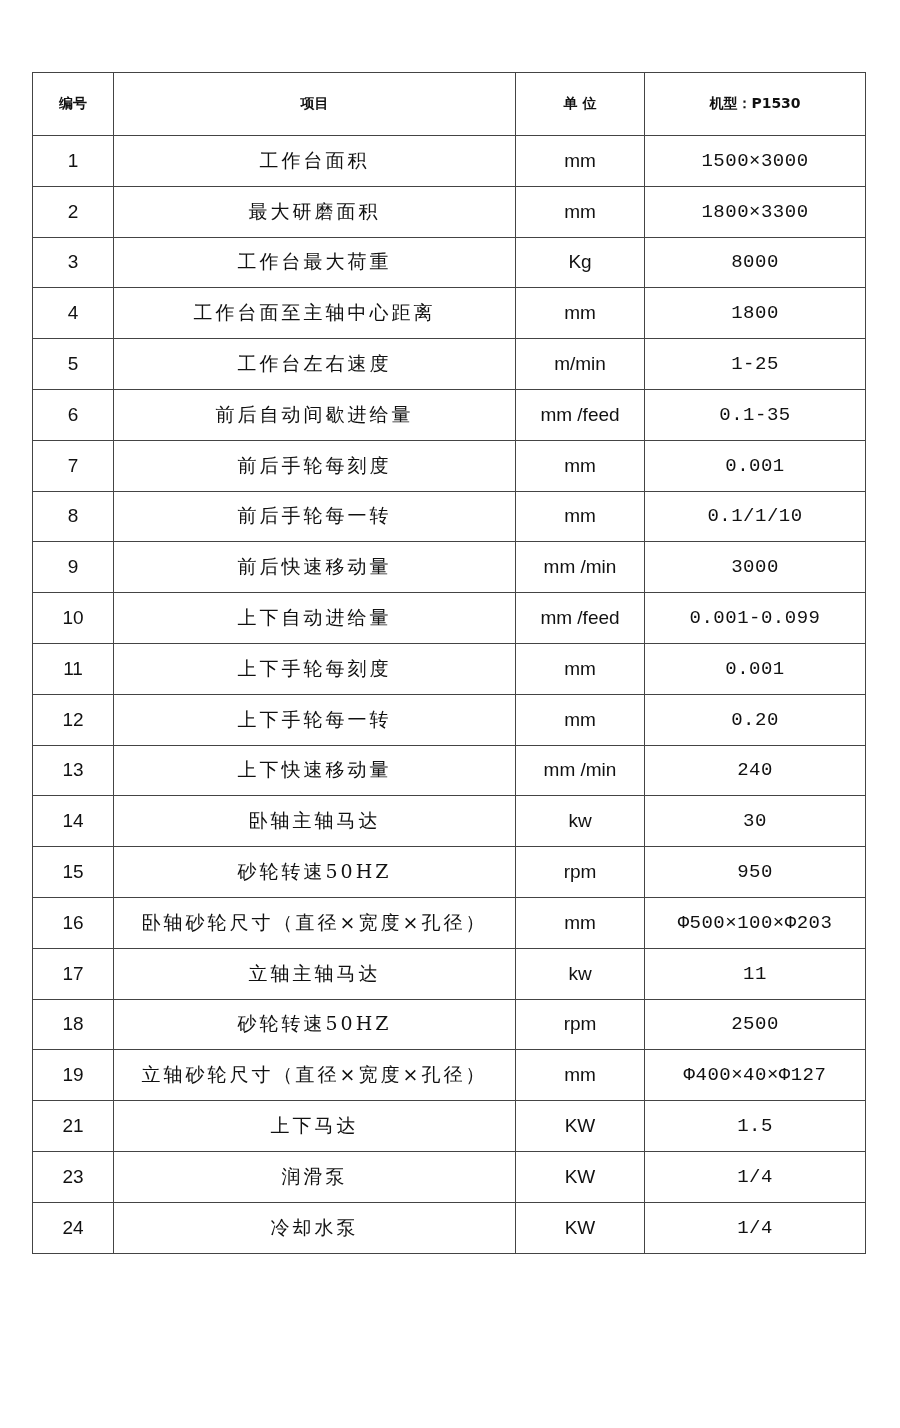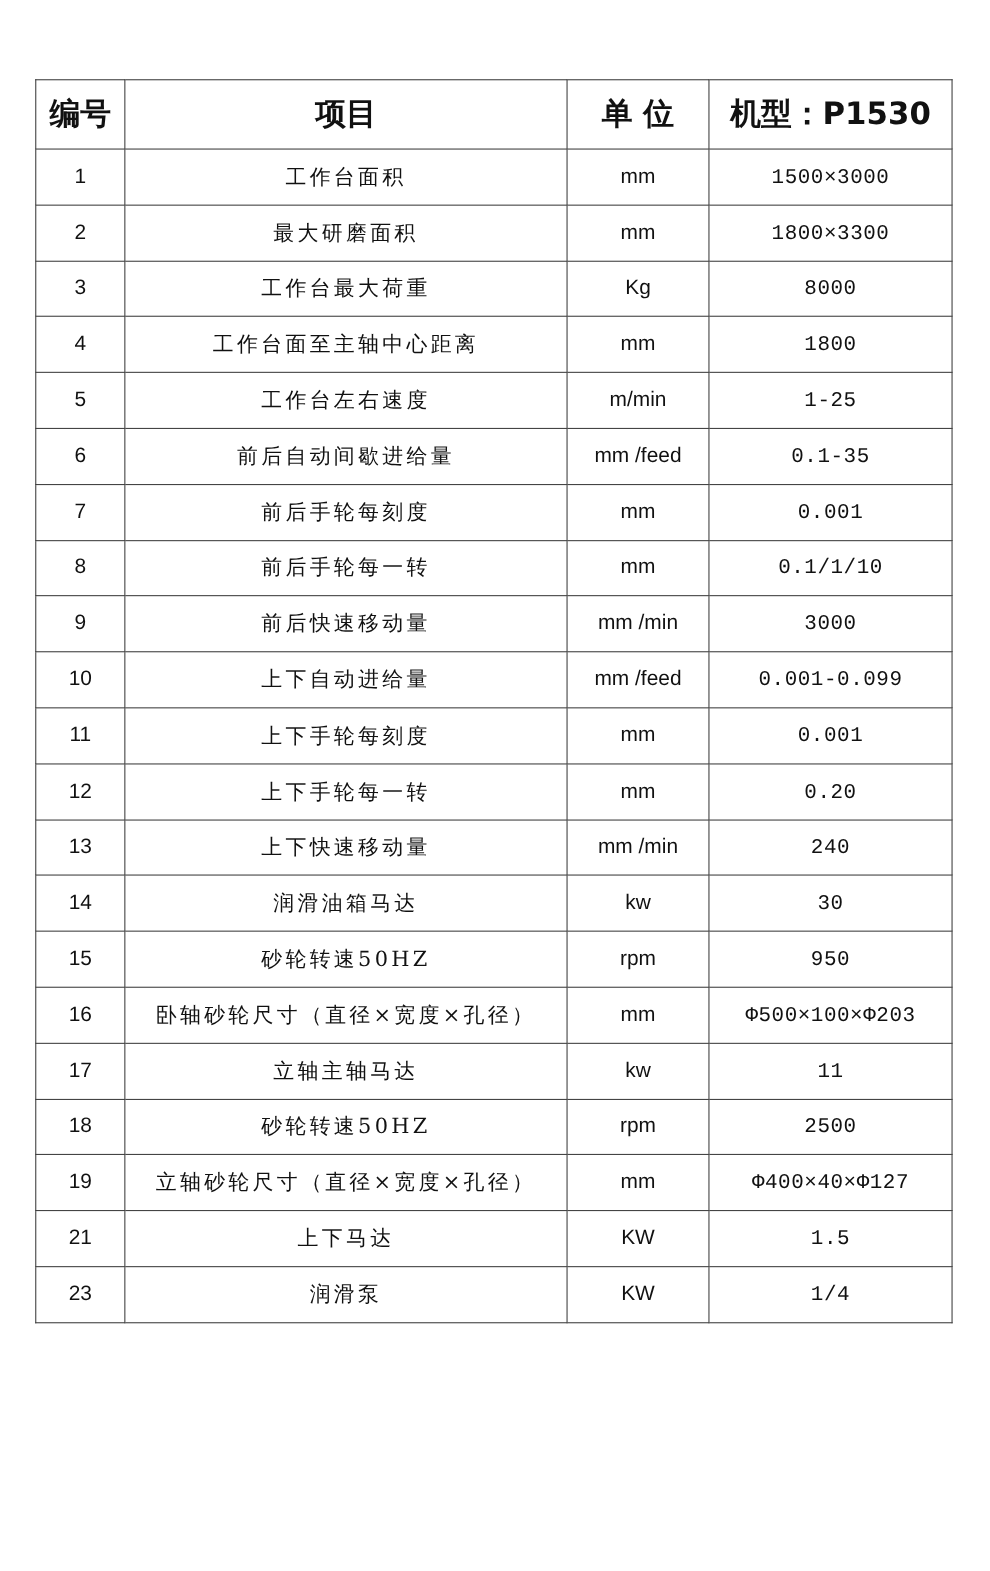--- a/index.html
+++ b/index.html
@@ -5,21 +5,21 @@
   html, body { margin: 0; padding: 0; background: #ffffff; }
   body { width: 900px; height: 1428px; position: relative; font-family: "DejaVu Sans", sans-serif; color: #111; }
   table.spec {
     position: absolute; left: 32px; top: 72px; width: 833px;
     border-collapse: collapse; table-layout: fixed;
   }
   table.spec td, table.spec th {
     border: 1px solid #444; text-align: center; vertical-align: middle;
     padding: 0; overflow: hidden; white-space: nowrap;
   }
-  table.spec th { height: 62px; font-size: 28px; font-weight: bold; }
+  table.spec th { height: 62px; font-size: 14px; font-weight: bold; }
   table.spec td { height: 49.8px; font-size: 19px; }
   td.num { font-family: "Liberation Sans", sans-serif; font-size: 20px; }
   td.item { font-family: "DejaVu Serif", serif; letter-spacing: 3px; font-size: 19px; }
   td.unit { font-family: "Liberation Sans", sans-serif; font-size: 18px; }
   td.val { font-family: Liberation Mono, monospace; font-size: 20px; letter-spacing: 0.5px; }
 </style>
 </head>
 <body>
 
 <table class="spec">
@@ -111,21 +111,21 @@
         <td class="val">0.20</td>
       </tr>
       <tr>
         <td class="num">13</td>
         <td class="item">上下快速移动量</td>
         <td class="unit">mm /min</td>
         <td class="val">240</td>
       </tr>
       <tr>
         <td class="num">14</td>
-        <td class="item">润滑油箱马达</td>
+        <td class="item">卧轴主轴马达</td>
         <td class="unit">kw</td>
         <td class="val">30</td>
       </tr>
       <tr>
         <td class="num">15</td>
         <td class="item">砂轮转速50HZ</td>
         <td class="unit">rpm</td>
         <td class="val">950</td>
       </tr>
       <tr>
@@ -157,14 +157,20 @@
         <td class="item">上下马达</td>
         <td class="unit">KW</td>
         <td class="val">1.5</td>
       </tr>
       <tr>
         <td class="num">23</td>
         <td class="item">润滑泵</td>
         <td class="unit">KW</td>
         <td class="val">1/4</td>
       </tr>
+      <tr>
+        <td class="num">24</td>
+        <td class="item">冷却水泵</td>
+        <td class="unit">KW</td>
+        <td class="val">1/4</td>
+      </tr>
     </tbody>
 </table>
 
 </body></html>

